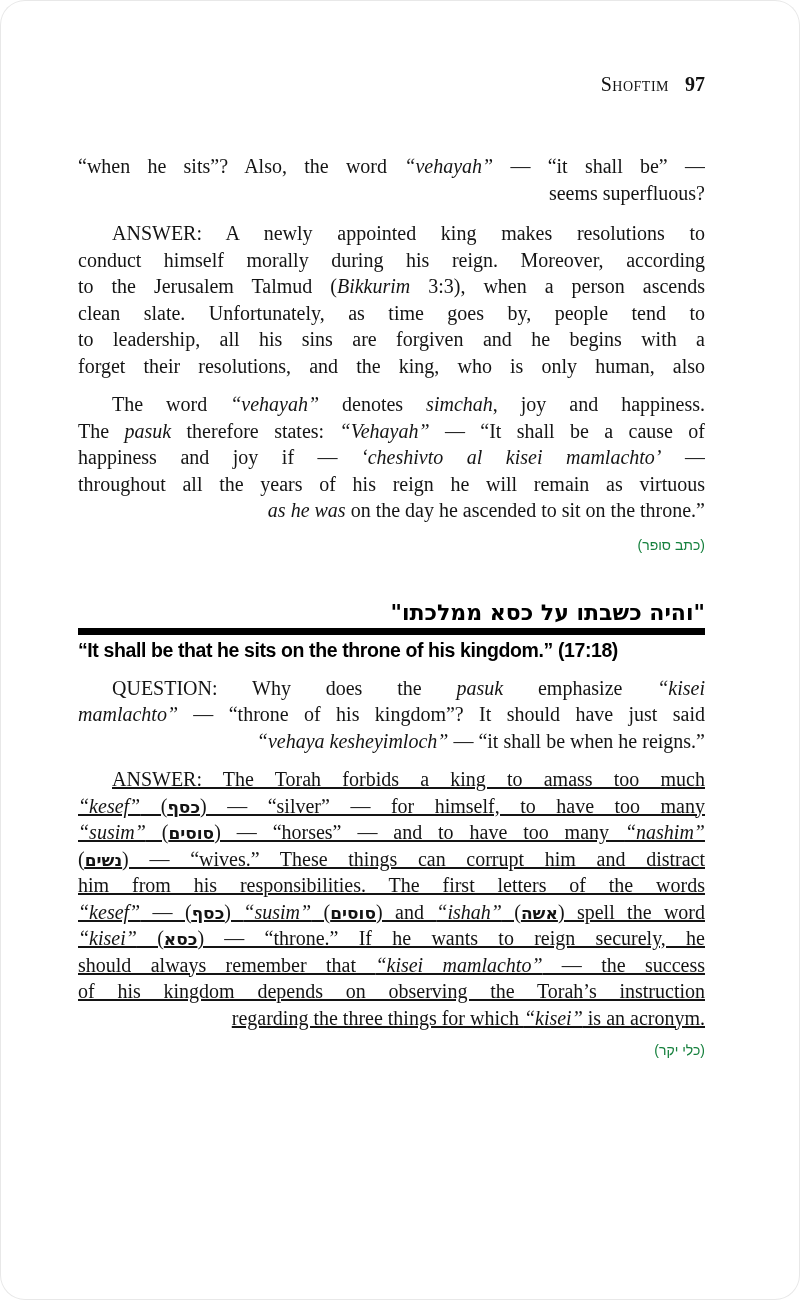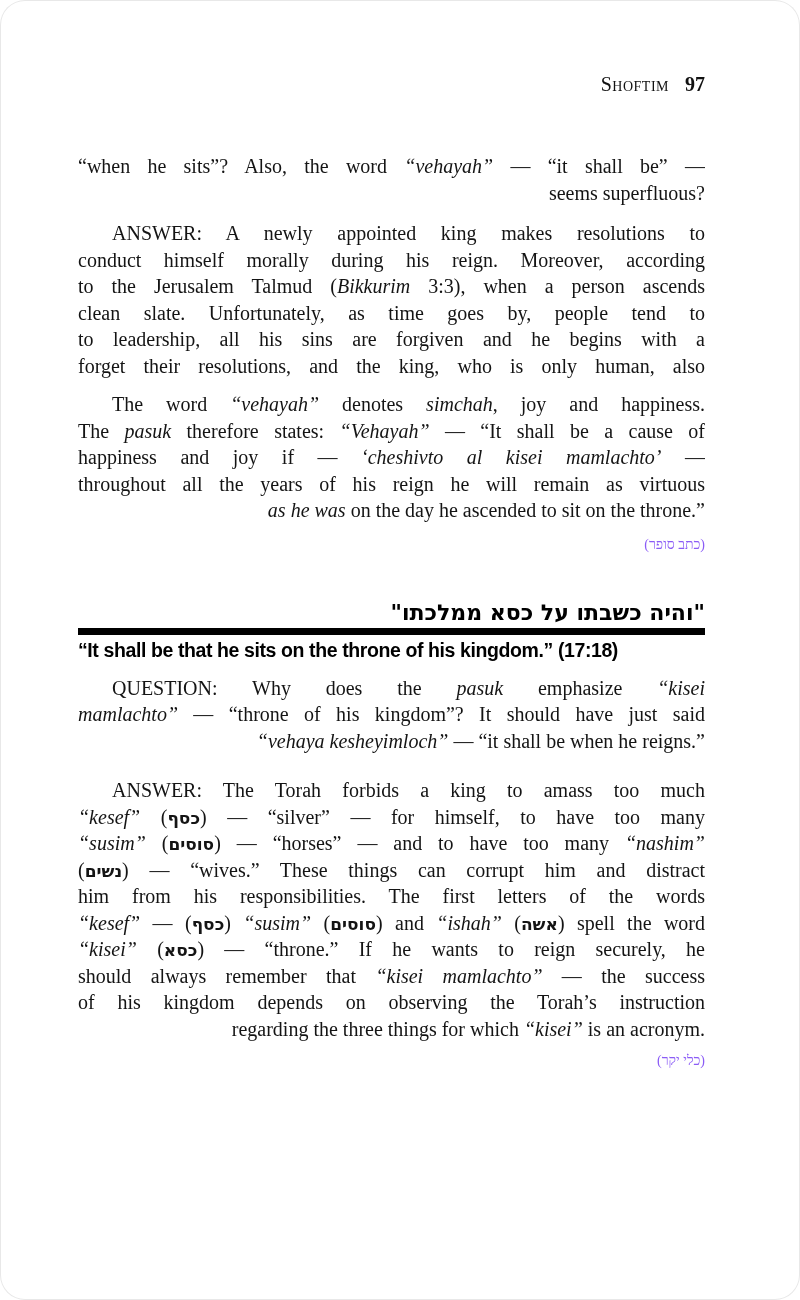--- a/index.html
+++ b/index.html
@@ -63,24 +63,24 @@
   .hb {                    
     font-family: "DejaVu Sans", sans-serif;
     font-weight: bold;
     font-size: 17px;
   }
 
   
   .cite {
     direction: rtl;
     text-align: left;      
-    font-family: Liberation Serif, serif;
+    font-family: Liberation Sans, sans-serif;
     font-size: 14px;
     line-height: 18px;
-    color: #8b5cf6;
+    color: #15803d;
   }
 
   
   .hheading {
     direction: rtl;
     font-family: "DejaVu Sans", sans-serif;
     font-weight: bold;
     font-size: 22px;
     line-height: 25px;
     text-align: left;      
@@ -103,21 +103,21 @@
 
   
   .b0 { margin-top: 59px; }   
   .b1 { margin-top: 14px; }   
   .b2 { margin-top: 12px; }   
   .b3 { margin-top: 12px; }   
   .b4 { margin-top: 46px; }   
   .b5 { margin-top: 3px;  }   
   .b6 { margin-top: 4px;  }   
   .b7 { margin-top: 14px; }   
-  .b8 { margin-top: 23px; }   
+  .b8 { margin-top: 12px; text-decoration: underline; }   
   .b9 { margin-top: 10px; }   
 
   .hheading, .cite { unicode-bidi: plaintext; text-align: right; }
 </style>
 </head>
 <body>
 
 <div class="page">
   <div class="content">
 

